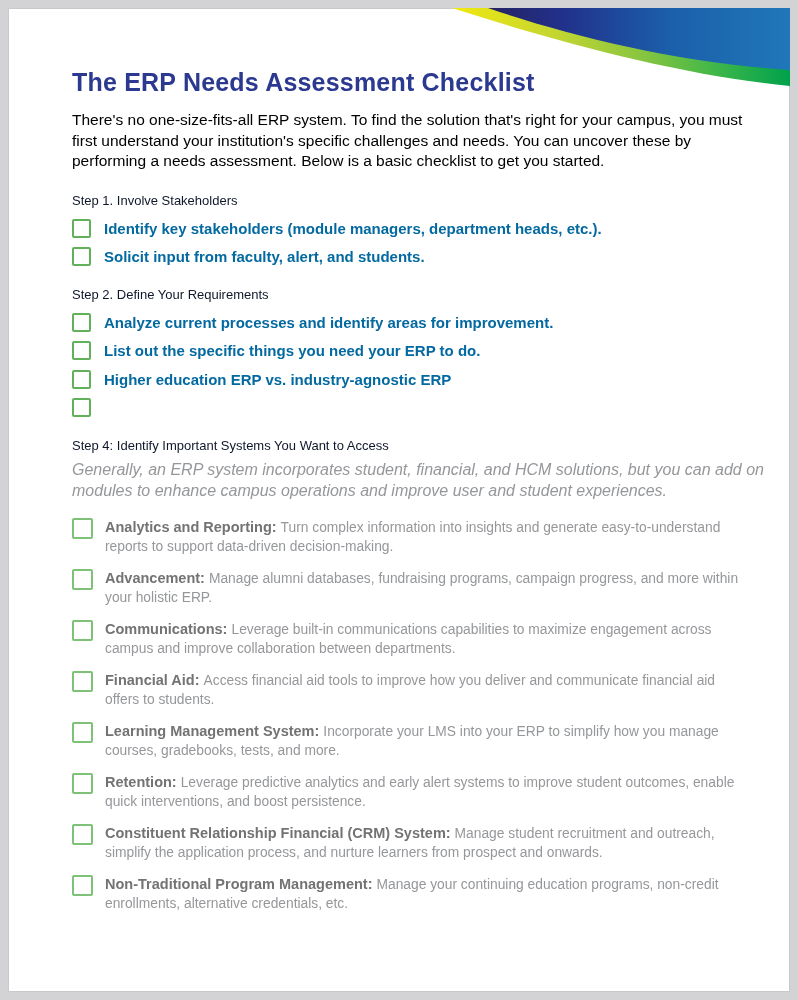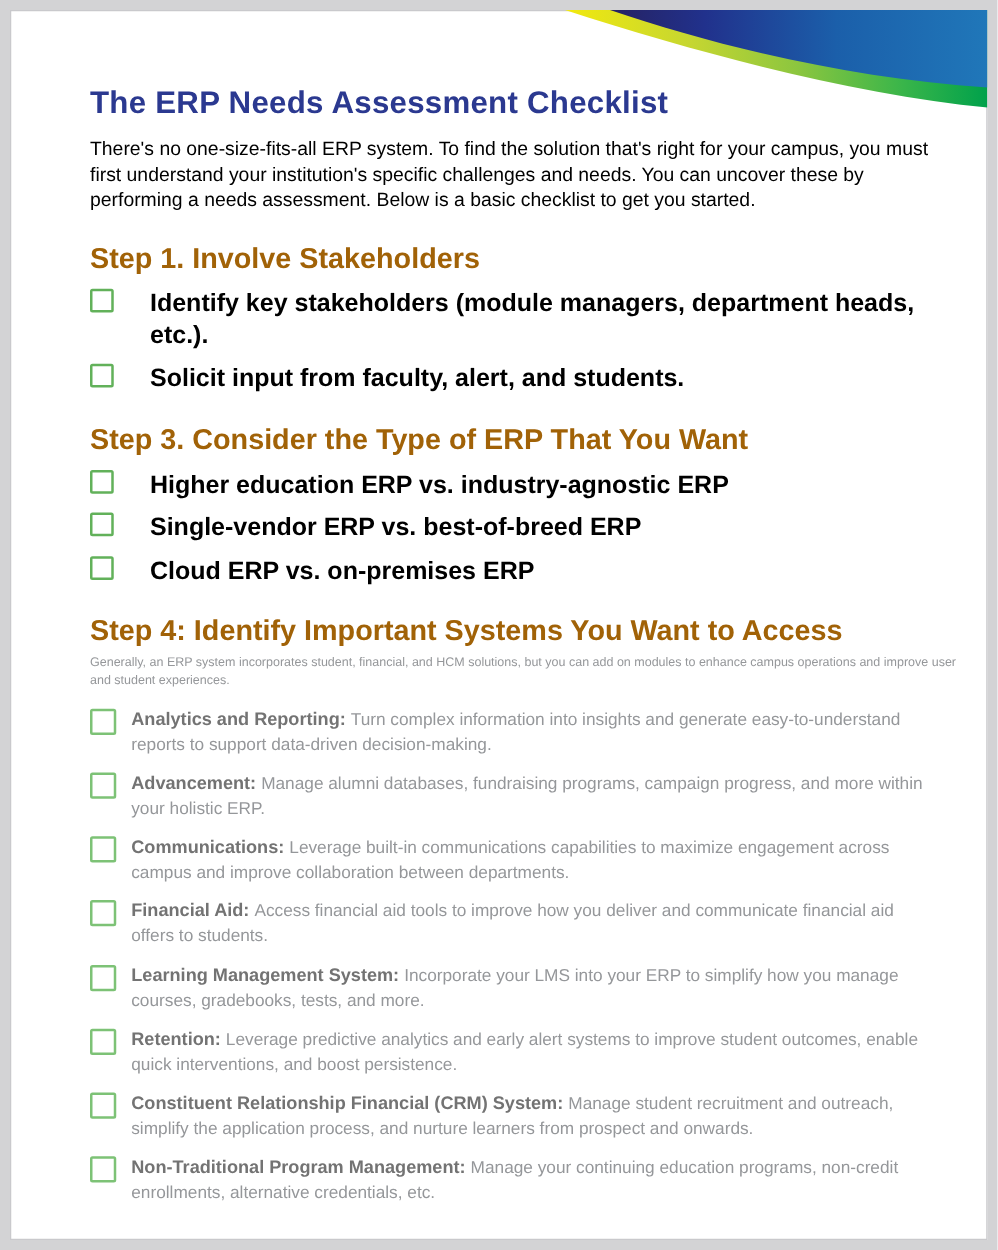--- a/index.html
+++ b/index.html
@@ -4,26 +4,26 @@
 <style>
   html,body{margin:0;padding:0;}
   body{font-family:"Liberation Sans", sans-serif; background:#e8e8ea;}
   .frame{width:798px;height:1000px;background:#d3d3d5;padding:8px;box-sizing:border-box;}
   .page{position:relative;width:100%;height:100%;background:#ffffff;overflow:hidden;
         box-shadow: inset 0 0 0 1px #c9c9cc;}
   .swoosh{position:absolute;top:0;right:0;display:block;}
   .content{position:relative;padding:60px 48px 0 64px;}
   h1.title{font-size:25px;font-weight:bold;color:#2b3990;margin:0 0 13px;letter-spacing:.2px;}
   p.intro{font-size:15.5px;color:#000000;line-height:1.33;width:672px;margin:0 0 4px;}
-  .step-heading{font-size:23px;font-weight:bold;color:#a16207;margin:21px 0 11px;}
-  .step-intro{font-size:10px;color:#95979a;line-height:1.35;width:706px;margin:-5px 0 15px;}
+  .step-heading{font-size:13px;font-weight:normal;color:#0f172a;margin:21px 0 11px;}
+  .step-intro{font-size:16px;color:#95979a;line-height:1.35;width:706px;margin:-5px 0 15px;font-style:italic;}
   .row{display:flex;align-items:flex-start;margin-bottom:9px;}
   .checkbox{flex:none;background:#fff;border-radius:2px;cursor:pointer;}
   .simple .checkbox{width:15px;height:15px;border:2px solid #62b15a;margin-right:13px;margin-top:0;}
-  .simple .text{font-size:20px;font-weight:bold;color:#000000;line-height:1.28;margin-left:16px;}
+  .simple .text{font-size:15px;font-weight:bold;color:#0369a1;line-height:1.28;}
   .detailed{margin-bottom:12px;}
   .detailed .checkbox{width:17px;height:17px;border:2px solid #7dc276;margin-right:12px;margin-top:1px;}
   .detailed .text{font-size:13.8px;color:#95979a;line-height:1.38;width:694px;}
   .detailed .lead{font-weight:bold;color:#737373;font-size:14.5px;margin-right:4px;}
 </style>
 </head>
 <body>
 
 <div class="frame">
   <div class="page">
@@ -58,32 +58,37 @@
             <div class="row simple">
               <span class="checkbox"></span>
               <span class="text">Identify key stakeholders (module managers, department heads, etc.).</span>
             </div>
             <div class="row simple">
               <span class="checkbox"></span>
               <span class="text">Solicit input from faculty, alert, and students.</span>
             </div>
           </section>
           <section>
-            <h2 class="step-heading">Step 3. Consider the Type of ERP That You Want</h2>
+            <h2 class="step-heading">Step 2. Define Your Requirements</h2>
+            <div class="row simple">
+              <span class="checkbox"></span>
+              <span class="text">Analyze current processes and identify areas for improvement.</span>
+            </div>
+            <div class="row simple">
+              <span class="checkbox"></span>
+              <span class="text">List out the specific things you need your ERP to do.</span>
+            </div>
+          </section>
+          <section>
             <div class="row simple">
               <span class="checkbox"></span>
               <span class="text">Higher education ERP vs. industry-agnostic ERP</span>
             </div>
             <div class="row simple">
               <span class="checkbox"></span>
-              <span class="text">Single-vendor ERP vs. best-of-breed ERP</span>
-            </div>
-            <div class="row simple">
-              <span class="checkbox"></span>
-              <span class="text">Cloud ERP vs. on-premises ERP</span>
             </div>
           </section>
           <section>
             <h2 class="step-heading">Step 4: Identify Important Systems You Want to Access</h2>
             <p class="step-intro">Generally, an ERP system incorporates student, financial, and HCM solutions, but you can add on modules to enhance campus operations and improve user and student experiences.</p>
             <div class="row detailed">
               <span class="checkbox"></span>
               <span class="text"><strong class="lead">Analytics and Reporting:</strong><span>Turn complex information into insights and generate easy-to-understand reports to support data-driven decision-making.</span></span>
             </div>
             <div class="row detailed">

